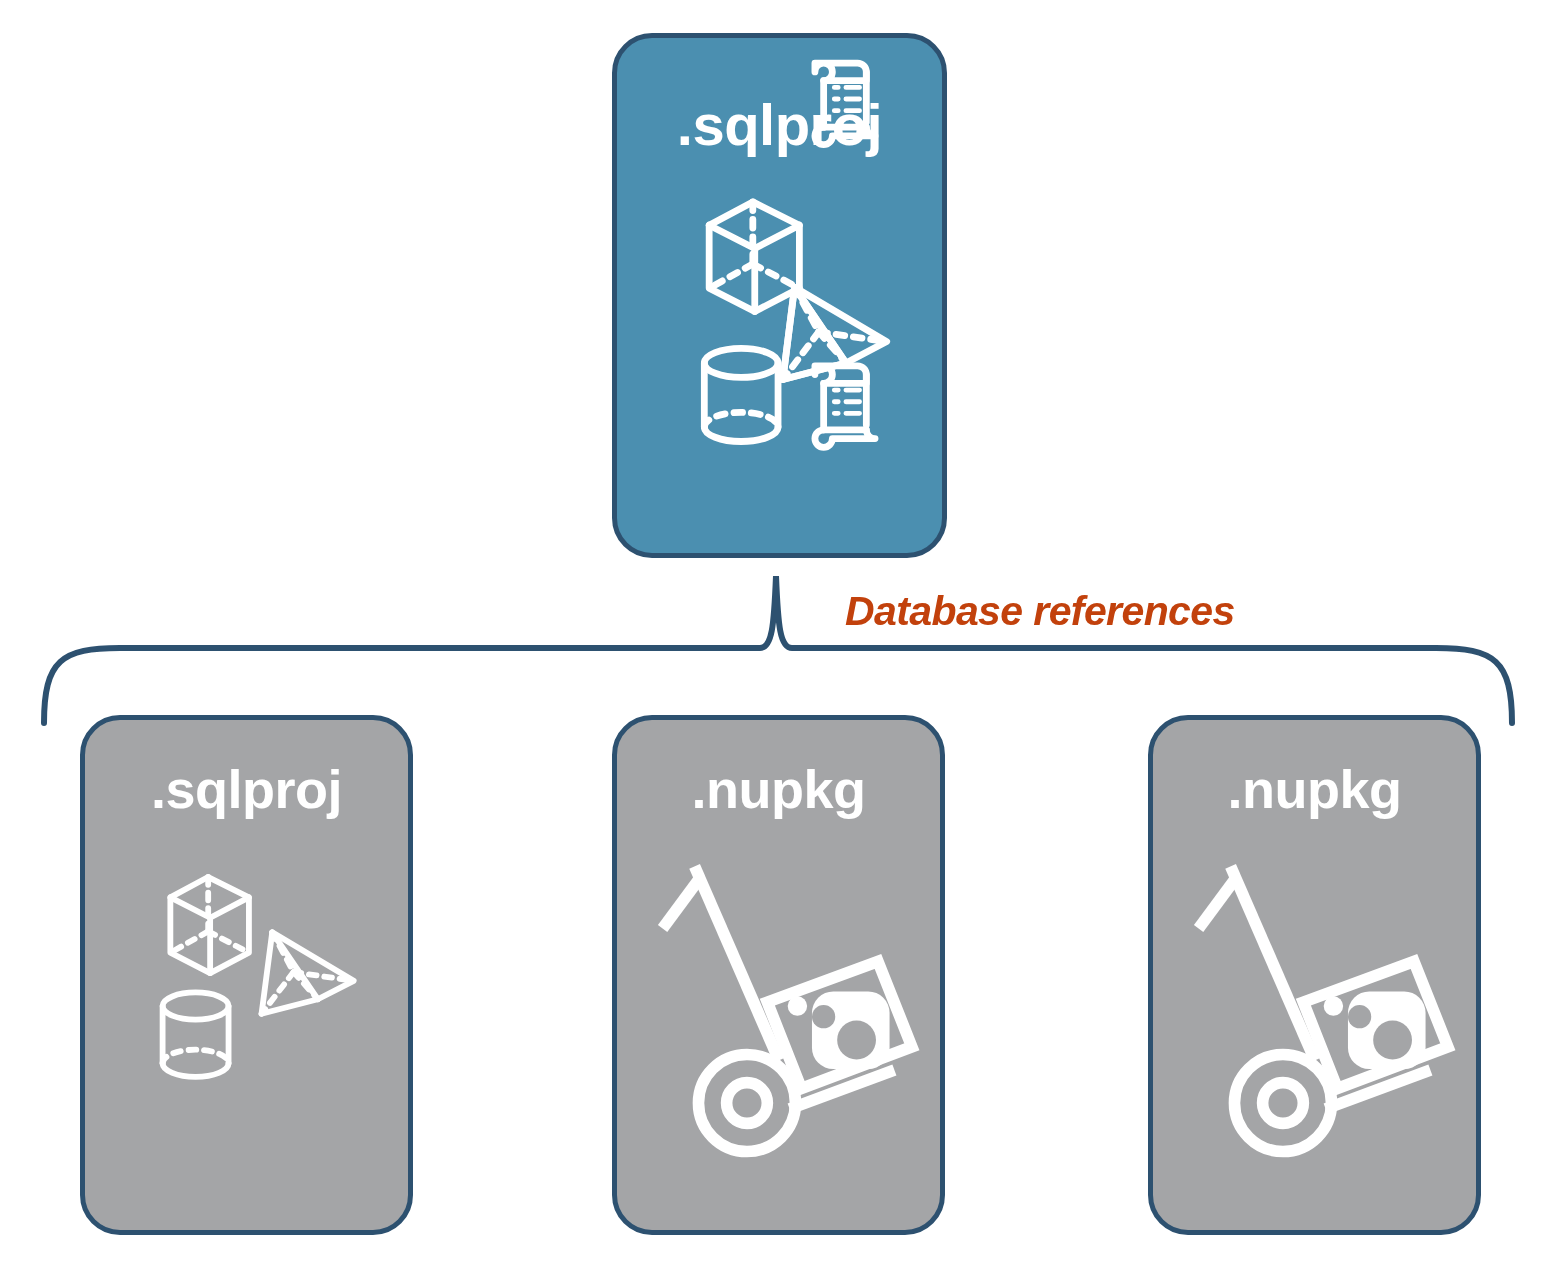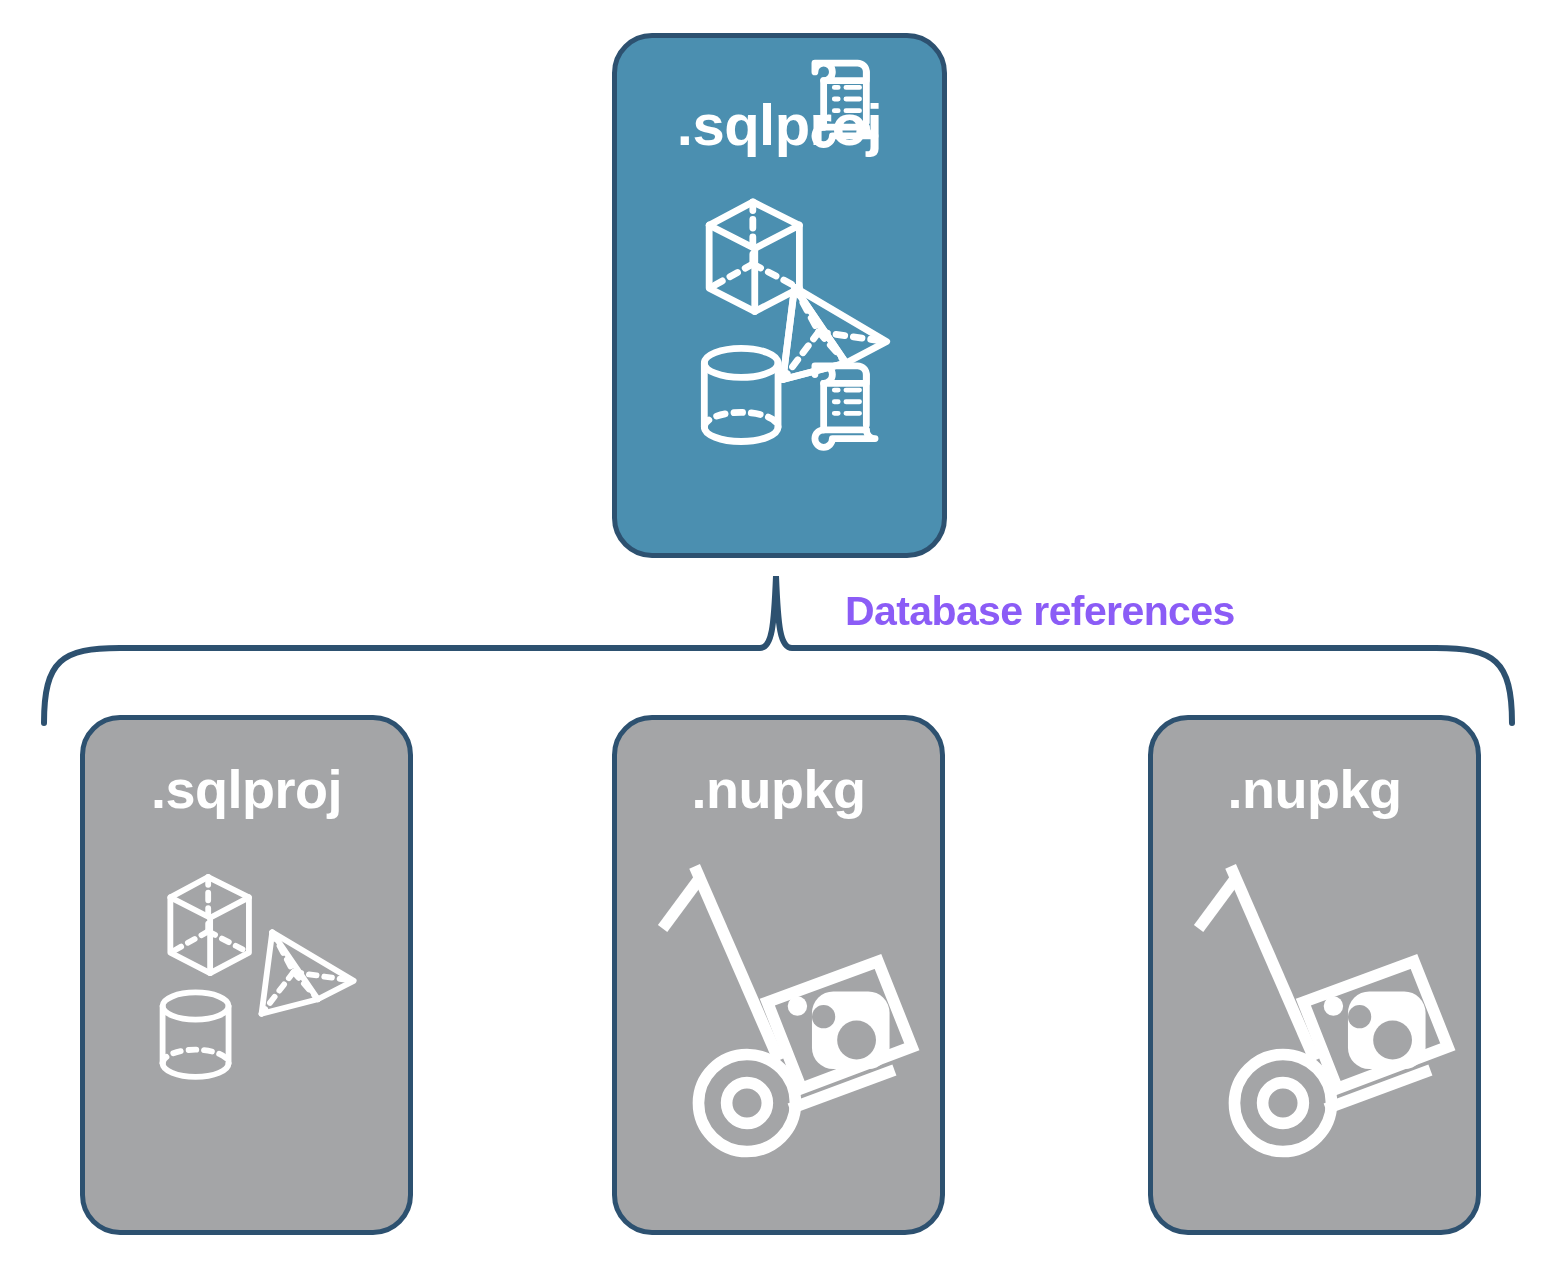--- a/index.html
+++ b/index.html
@@ -53,26 +53,27 @@
     position: absolute;
     left: 0;
     top: 0;
     width: 1566px;
     height: 1274px;
     pointer-events: none;
   }
 
   .bracket-label {
     position: absolute;
-    color: #8b5cf6;
+    color: #c2410c;
     font-weight: bold;
     font-size: 41px;
     letter-spacing: -0.6px;
     white-space: nowrap;
     user-select: none;
+    font-style: italic;
   }
 </style>
 </head>
 <body>
 
 <div id="canvas">
 
   <div class="card blue" style="left:612px; top:33px; width:335px; height:525px;">
     <div class="card-title" style="top:58px; font-size:58px;">.sqlproj</div>
 

